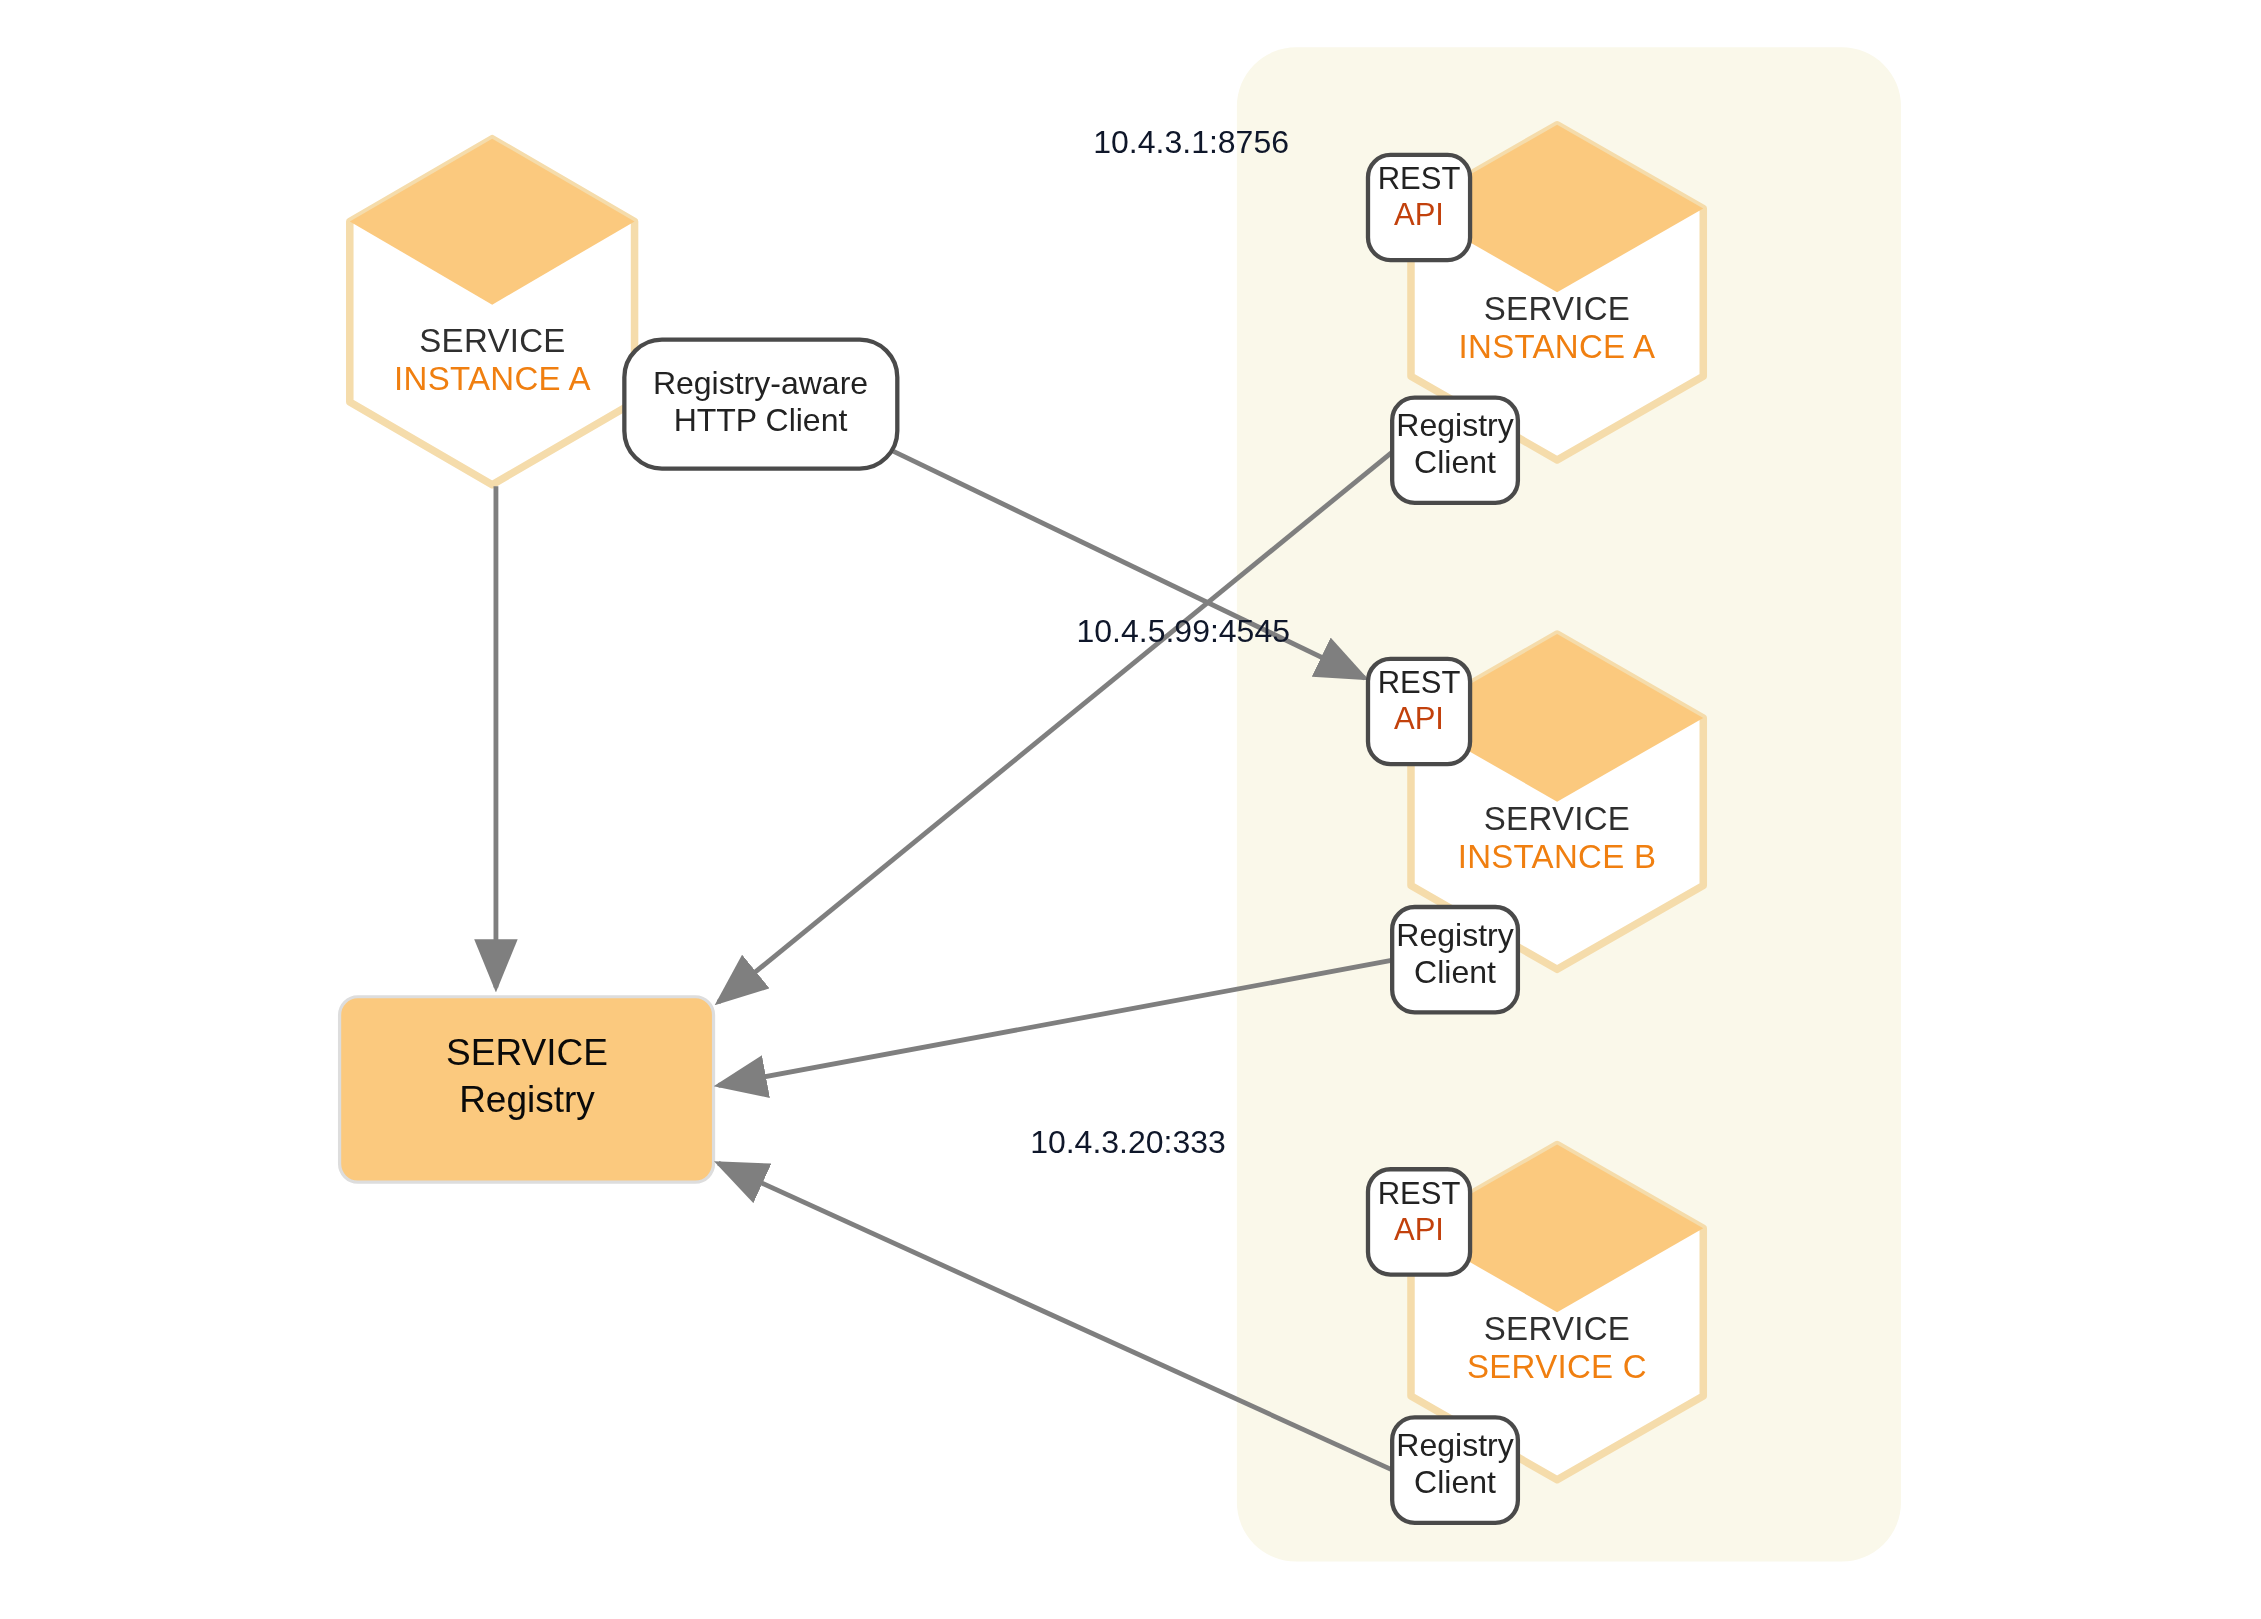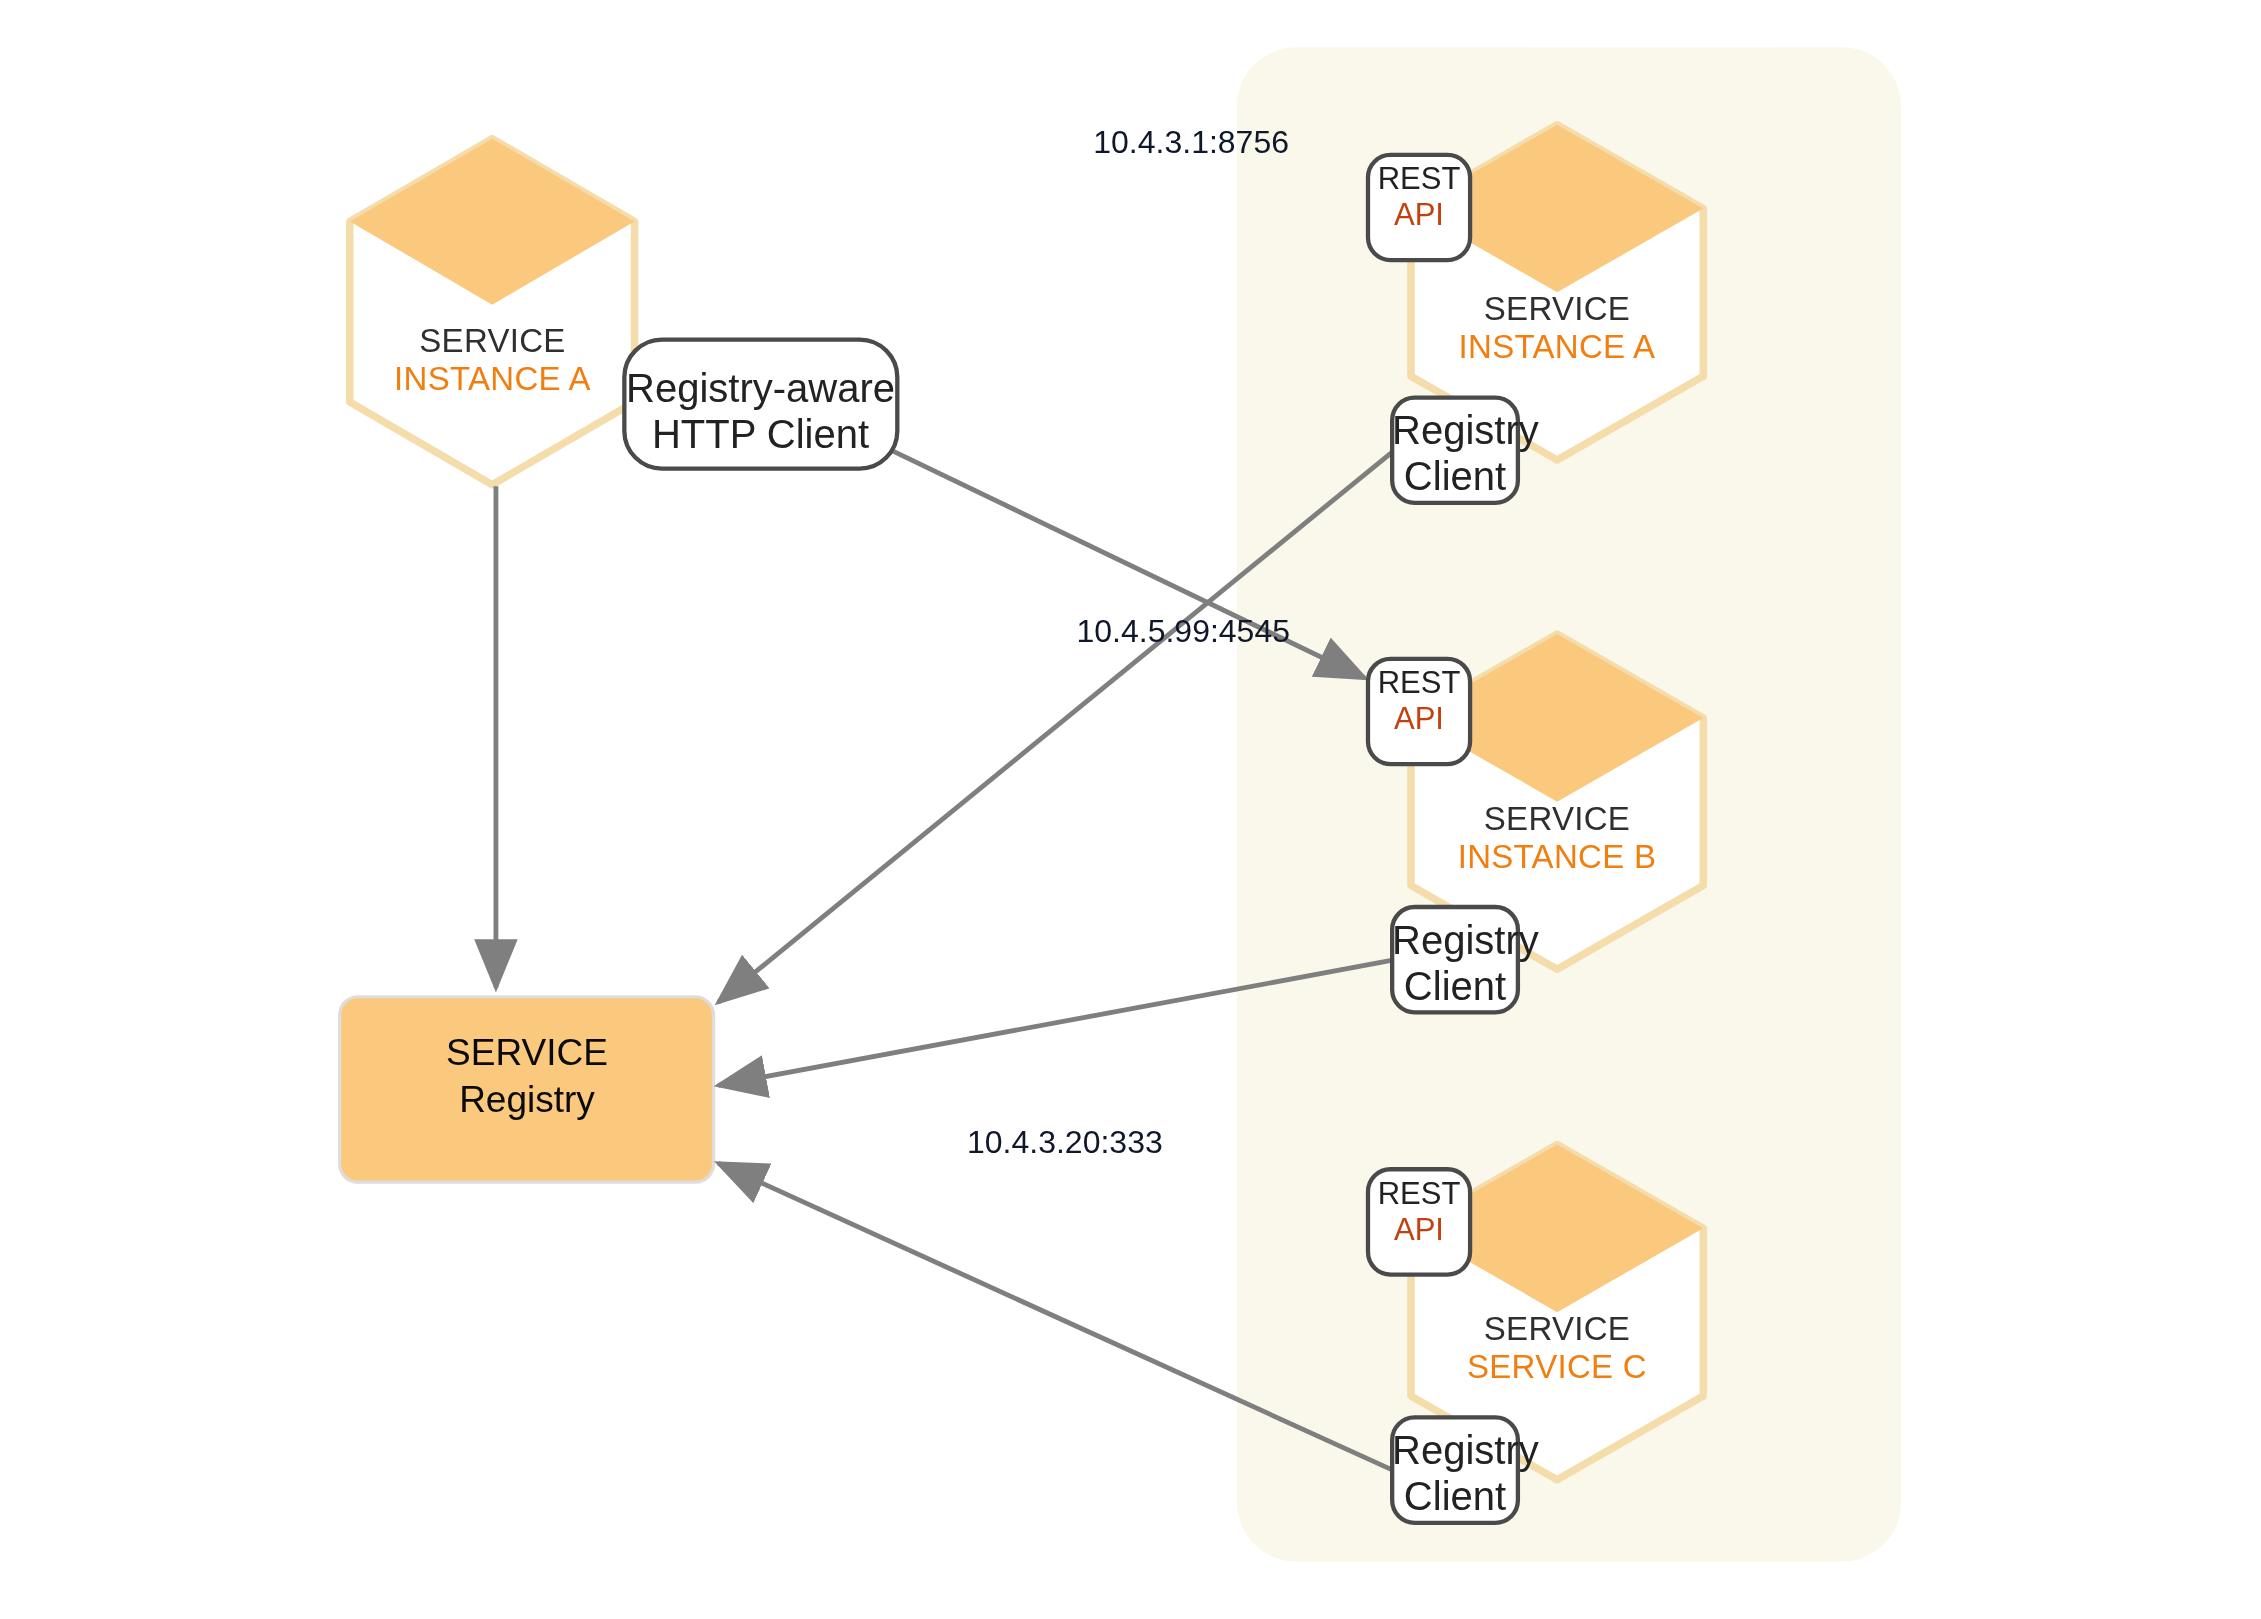--- a/index.html
+++ b/index.html
@@ -43,21 +43,21 @@
   }
   .badge-label {
     font-size: 31px;
     color: #222222;
   }
   .badge-label .api {
     color: #c2410c;
     display: block;
   }
   .client-label {
-    font-size: 40px;
+    font-size: 32px;
     color: #222222;
   }
   .registry-label {
     font-size: 37px;
     color: #0a0a0a;
     line-height: 1.28;
   }
   .addr-label {
     font-size: 32px;
     color: #0f172a;
@@ -164,21 +164,21 @@
   <div class="txt hex-label" style="left:1411px; top:800px; width:292px;">
     <span>SERVICE</span>
     <span class="inst">INSTANCE B</span>
   </div>
 
   <div class="txt client-label" style="left:1392px; top:917px; width:126px;">
     <div>Registry</div>
     <div>Client</div>
   </div>
 
-  <div class="txt addr-label" style="left:967px; top:1124px; width:322px; text-align:left;">10.4.3.20:333</div>
+  <div class="txt addr-label" style="left:967px; top:1124px; width:322px; text-align:center;">10.4.3.20:333</div>
 
   <div class="txt badge-label" style="left:1368px; top:1176px; width:102px;">
     <span>REST</span>
     <span class="api">API</span>
   </div>
 
   <div class="txt hex-label" style="left:1411px; top:1310px; width:292px;">
     <span>SERVICE</span>
     <span class="inst">SERVICE C</span>
   </div>

